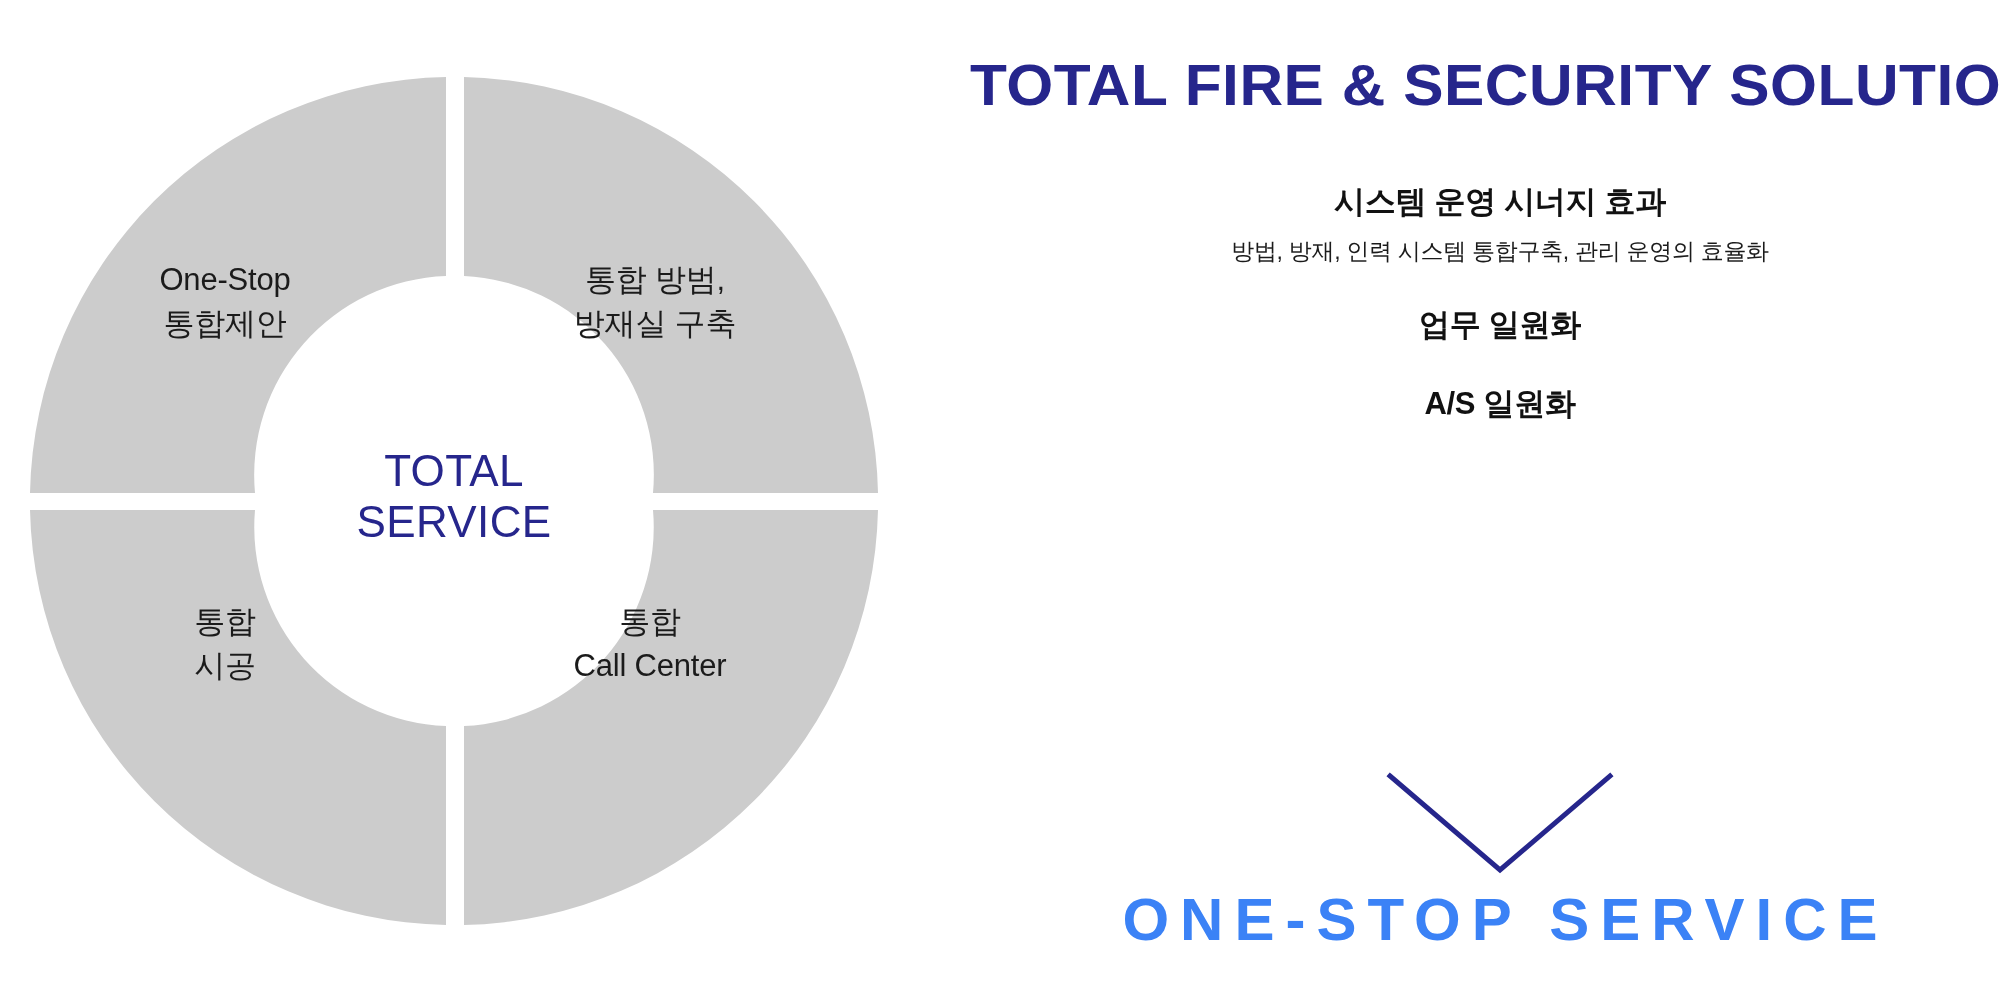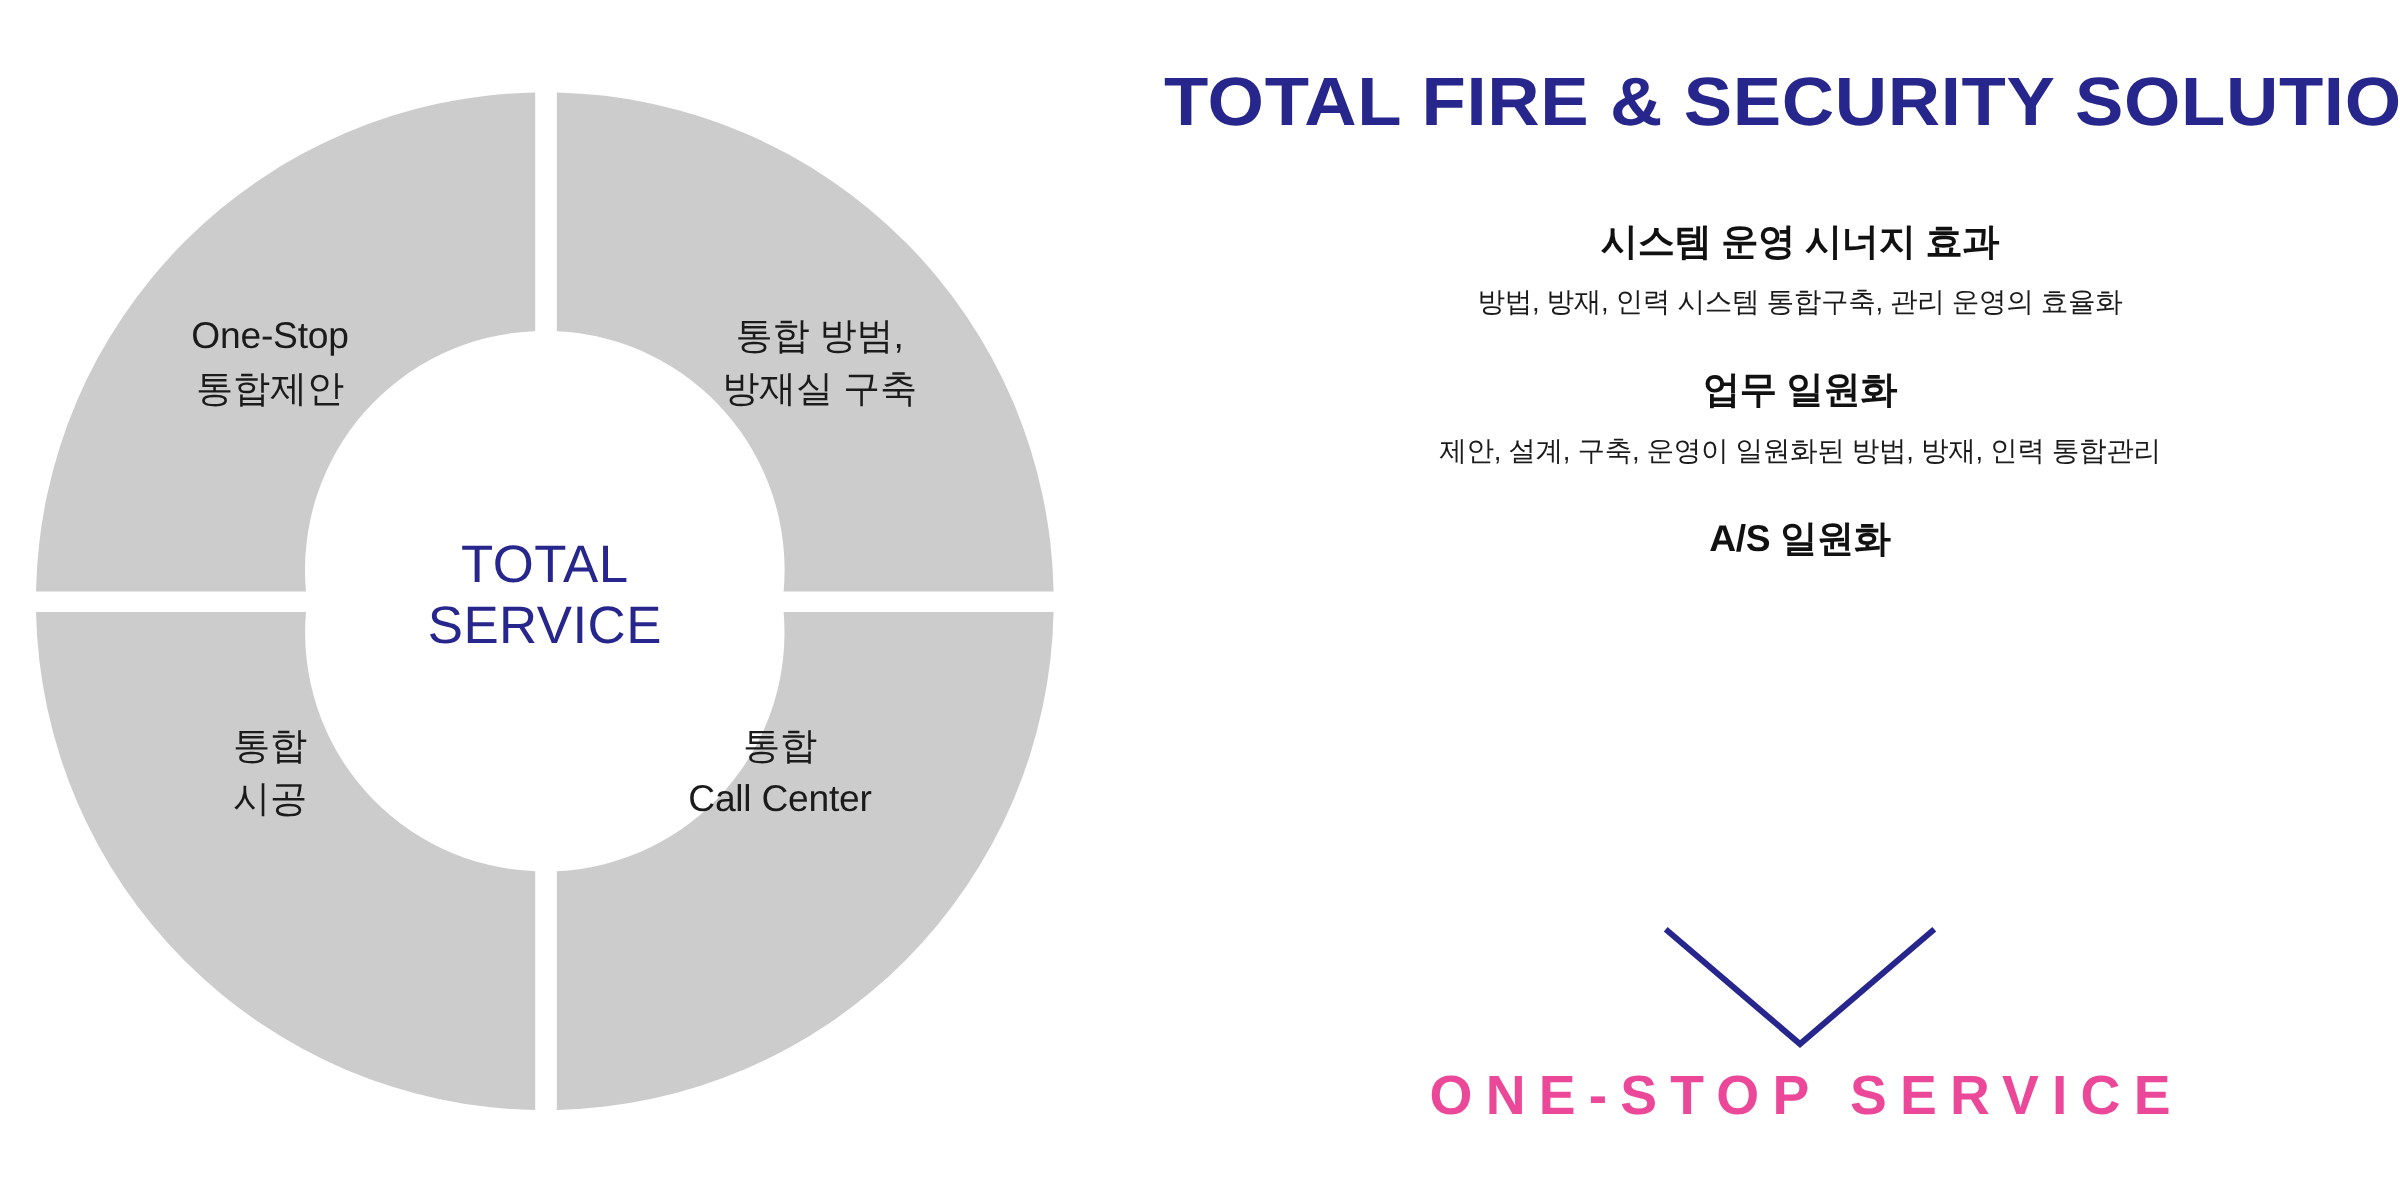--- a/index.html
+++ b/index.html
@@ -38,21 +38,21 @@
     position: absolute;
     text-align: center;
     color: #1b1b1b;
     font-size: 31px;
     line-height: 1.42;
     letter-spacing: -0.2px;
     white-space: pre-line;
     font-weight: 400;
   }
   #label-top-left   { left: 60px;  top: 258px; width: 330px; }
-  #label-top-right  { left: 518px; top: 258px; width: 330px; }
+  #label-top-right  { left: 490px; top: 258px; width: 330px; }
   #label-bottom-left  { left: 60px;  top: 600px; width: 330px; }
   #label-bottom-right { left: 470px; top: 600px; width: 360px; }
 
   #center-text {
     position: absolute;
     left: 254px;
     top: 445px;
     width: 400px;
     text-align: center;
     color: #26268c;
@@ -123,22 +123,22 @@
     width: 240px;
     height: 110px;
   }
 
   #onestop-banner {
     position: absolute;
     left: 0px;
     top: 885px;
     width: 1000px;
     text-align: center;
-    color: #ec4899;
-    font-size: 46px;
+    color: #3b82f6;
+    font-size: 60px;
     font-weight: 700;
     letter-spacing: 11px;
     text-indent: 11px;
     white-space: nowrap;
   }
 </style>
 </head>
 <body>
 
 <div id="page">
@@ -191,21 +191,20 @@
 
     <div id="benefit-list">
 
       <div class="benefit-block">
         <p class="benefit-heading">시스템 운영 시너지 효과</p>
         <p class="benefit-desc">방법, 방재, 인력 시스템 통합구축, 관리 운영의 효율화</p>
       </div>
 
       <div class="benefit-block">
         <p class="benefit-heading">업무 일원화</p>
-        <p class="benefit-desc">제안, 설계, 구축, 운영이 일원화된 방법, 방재, 인력 통합관리</p>
       </div>
 
 
       <div class="benefit-block">
         <p class="benefit-heading">A/S 일원화</p>
       </div>
 
     </div>
 
     <svg id="chevron-arrow" viewBox="0 0 240 110">

